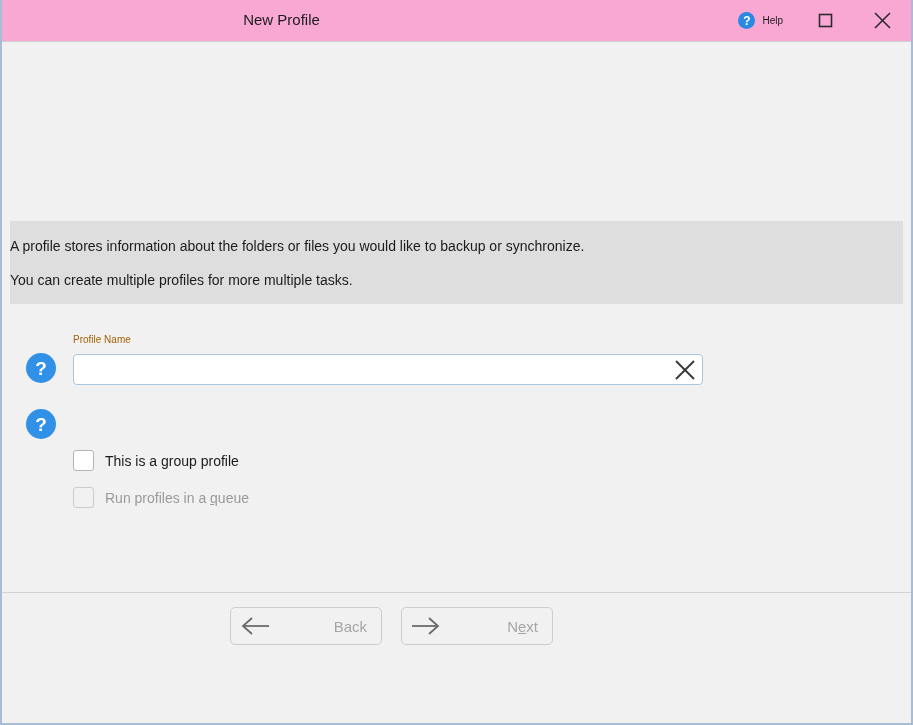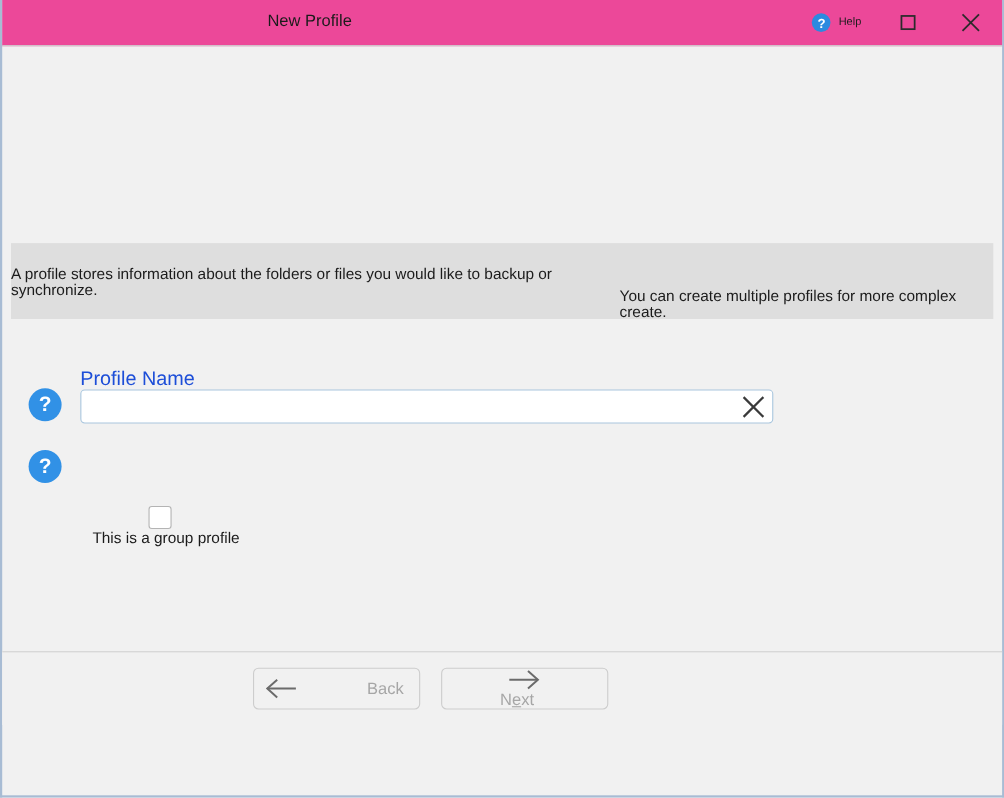--- a/index.html
+++ b/index.html
@@ -22,21 +22,21 @@
     border-left: 2px solid #a8bcd4;
     border-right: 2px solid #a8bcd4;
     border-bottom: 2px solid #a8bcd4;
     background: #f1f1f1;
   }
 
   
   .titlebar {
     position: relative;
     height: 41px;
-    background: #ec4899;
+    background: #f9a8d4;
     border-bottom: 1px solid #cfcfcf;
     display: flex;
     align-items: center;
   }
   .title-text {
     position: absolute;
     left: 0;
     right: 0;
     top: 11px;
     text-align: center;
@@ -91,24 +91,25 @@
   .content {
     position: relative;
     height: 617px;
   }
 
   .info-banner {
     position: absolute;
     left: 8px;
     top: 179px;
     width: 893px;
-    height: 69px;
+    height: 83px;
     background: #dedede;
     display: flex;
-    align-items: flex-end;
+    flex-direction: column;
+    align-items: flex-start;
     justify-content: center;
   }
   .info-line {
     font-size: 14px;
     color: #1b1b1b;
     line-height: 1;
   }
   .info-line.first { margin-bottom: 20px; }
 
   .field-help {
@@ -125,22 +126,22 @@
     justify-content: center;
     line-height: 1;
   }
   .help-name { left: 24px; top: 311px; }
   .help-group { left: 24px; top: 367px; }
 
   .field-label {
     position: absolute;
     left: 71px;
     top: 292px;
-    font-size: 18px;
-    color: #1d4ed8;
+    font-size: 10px;
+    color: #a16207;
   }
 
   .name-input-wrap {
     position: absolute;
     left: 71px;
     top: 312px;
     width: 630px;
     height: 31px;
     background: #ffffff;
     border: 1px solid #a9c6de;
@@ -166,21 +167,21 @@
     display: flex;
     align-items: center;
     justify-content: center;
   }
 
   .check-row {
     position: absolute;
     display: flex;
     align-items: center;
   }
-  .check-group { left: 71px; top: 418px; flex-direction: column; }
+  .check-group { left: 71px; top: 408px; }
   .check-queue { left: 71px; top: 445px; }
 
   .checkbox {
     width: 21px;
     height: 21px;
     background: #ffffff;
     border: 1px solid #b4b4b4;
     border-radius: 3px;
     box-sizing: border-box;
   }
@@ -211,21 +212,21 @@
     top: 14px;
     height: 38px;
     border: 1px solid #cdcdcd;
     border-radius: 5px;
     background: #f1f1f1;
     box-sizing: border-box;
     display: flex;
     align-items: center;
   }
   .btn-back  { left: 228px; width: 152px; }
-  .btn-next  { left: 399px; width: 152px; flex-direction: column; }
+  .btn-next  { left: 399px; width: 152px; }
   .btn-done  { left: 569px; width: 152px; }
   .btn-abort { left: 740px; width: 150px; }
 
   .btn-icon {
     width: 48px;
     display: flex;
     align-items: center;
     justify-content: center;
     flex: none;
   }
@@ -262,21 +263,21 @@
           <line x1="17" y1="2" x2="2" y2="17" stroke="#2b2b2b" stroke-width="1.6"></line>
         </svg>
       </div>
     </div>
   </div>
 
   <div class="content">
 
     <div class="info-banner">
       <div class="info-line first">A profile stores information about the folders or files you would like to backup or synchronize.</div>
-      <div class="info-line">You can create multiple profiles for more complex create.</div>
+      <div class="info-line">You can create multiple profiles for more multiple tasks.</div>
     </div>
 
     <div class="field-help help-name">?</div>
     <div class="field-help help-group">?</div>
 
     <div class="field-label">Profile Name</div>
 
     <div class="name-input-wrap">
       <input class="name-input" type="text" placeholder="" style="">
       <span class="clear-icon">
@@ -285,20 +286,24 @@
           <line x1="21" y1="3" x2="3" y2="21" stroke="#3a3a3a" stroke-width="2"></line>
         </svg>
       </span>
     </div>
 
     <div class="check-row check-group">
       <span class="checkbox"></span>
       <span class="check-label">This is a group profile</span>
     </div>
 
+    <div class="check-row check-queue">
+      <span class="checkbox disabled"></span>
+      <span class="check-label disabled"><span>Run profiles in a </span><span class="ul">q</span><span>ueue</span></span>
+    </div>
 
     <div class="footer">
 
       <div class="btn btn-back">
         <span class="btn-icon">
           <svg width="32" height="20" viewBox="0 0 32 20">
             <line x1="30" y1="10" x2="4" y2="10" stroke="#6b6b6b" stroke-width="1.8"></line>
             <polyline points="13,2 4,10 13,18" fill="none" stroke="#6b6b6b" stroke-width="1.8"></polyline>
           </svg>
         </span>

